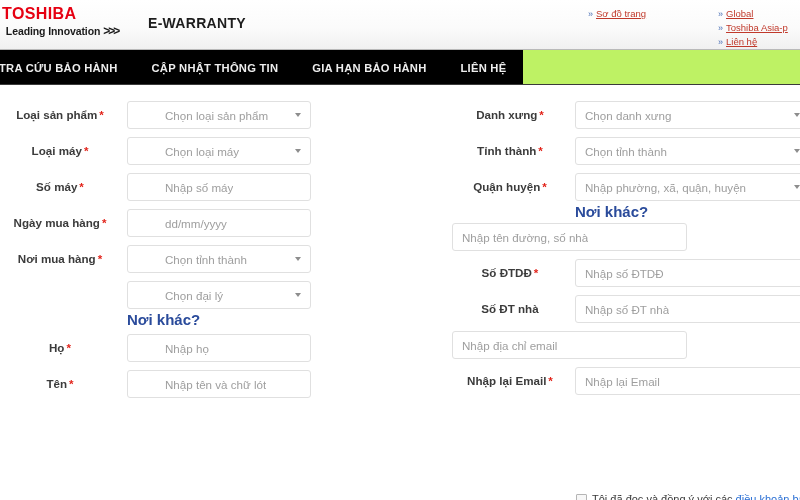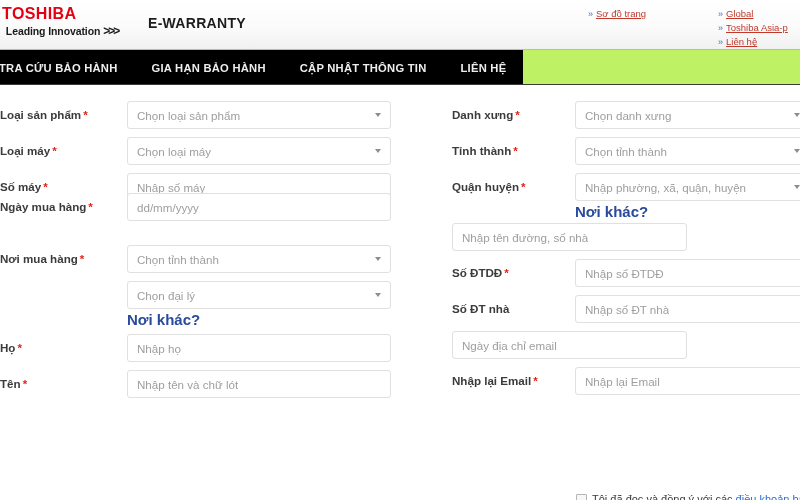--- a/index.html
+++ b/index.html
@@ -124,21 +124,21 @@
     position: absolute;
     left: 0;
     display: flex;
     align-items: flex-start;
     height: 28px;
   }
   .lbl {
     font-size: 11.6px;
     color: #3b3b3b;
     font-weight: bold;
-    text-align: left;
+    text-align: center;
     line-height: 28px;
     white-space: nowrap;
     padding-right: 7px;
   }
   .req { color: #e2231a; font-weight: bold; margin-left: 2px; }
 
   .field {
     position: relative;
     height: 28px;
     border: 1px solid #e0e0e0;
@@ -168,21 +168,21 @@
     position: absolute;
     font-size: 15px;
     color: #2a4b9b;
     font-weight: bold;
     text-decoration: none;
     white-space: nowrap;
   }
 
   
   .col-left .lbl   { width: 127px; }
-  .col-left .field { width: 264px; }
+  .col-left .field { width: 184px; padding-left: 28px; }
   
   .col-right .lbl   { width: 123px; }
   .col-right .field { width: 235px; }
 
   
   .terms {
     position: absolute;
     left: 576px; top: 407px;
     display: flex;
     align-items: flex-start;
@@ -227,22 +227,22 @@
     <div><span class="arrow-glyph">»</span><a class="toplink">Global</a></div>
     <div><span class="arrow-glyph">»</span><a class="toplink">Toshiba Asia-p</a></div>
     <div><span class="arrow-glyph">»</span><a class="toplink">Liên hệ</a></div>
   </div>
 
 </div>
 
 <div class="nav">
   <div class="nav-inner">
     <div class="nav-item">TRA CỨU BẢO HÀNH</div>
+    <div class="nav-item">CẬP NHẬT THÔNG TIN</div>
     <div class="nav-item">GIA HẠN BẢO HÀNH</div>
-    <div class="nav-item">CẬP NHẬT THÔNG TIN</div>
     <div class="nav-item">LIÊN HỆ</div>
   </div>
 </div>
 
 <div class="form-area">
 
   <div class="col col-left">
 
     <div class="row" style="top:16px">
       <div class="lbl"><span>Loại sản phẩm</span><span class="req">*</span></div>
@@ -260,21 +260,21 @@
       </div>
     </div>
 
     <div class="row" style="top:88px">
       <div class="lbl"><span>Số máy</span><span class="req">*</span></div>
       <div class="field">
         <span class="ph">Nhập số máy</span>
       </div>
     </div>
 
-    <div class="row" style="top:108px">
+    <div class="row" style="top:124px">
       <div class="lbl"><span>Ngày mua hàng</span><span class="req">*</span></div>
       <div class="field">
         <span class="ph">dd/mm/yyyy</span>
       </div>
     </div>
 
     <div class="row" style="top:160px">
       <div class="lbl"><span>Nơi mua hàng</span><span class="req">*</span></div>
       <div class="field">
         <span class="ph">Chọn tỉnh thành</span>
@@ -351,21 +351,21 @@
 
     <div class="row" style="top:210px">
       <div class="lbl">Số ĐT nhà</div>
       <div class="field">
         <span class="ph">Nhập số ĐT nhà</span>
       </div>
     </div>
 
     <div class="row" style="top:246px">
       <div class="field">
-        <span class="ph">Ngày địa chỉ email</span>
+        <span class="ph">Nhập địa chỉ email</span>
       </div>
     </div>
 
     <div class="row" style="top:282px">
       <div class="lbl"><span>Nhập lại Email</span><span class="req">*</span></div>
       <div class="field">
         <span class="ph">Nhập lại Email</span>
       </div>
     </div>
 

